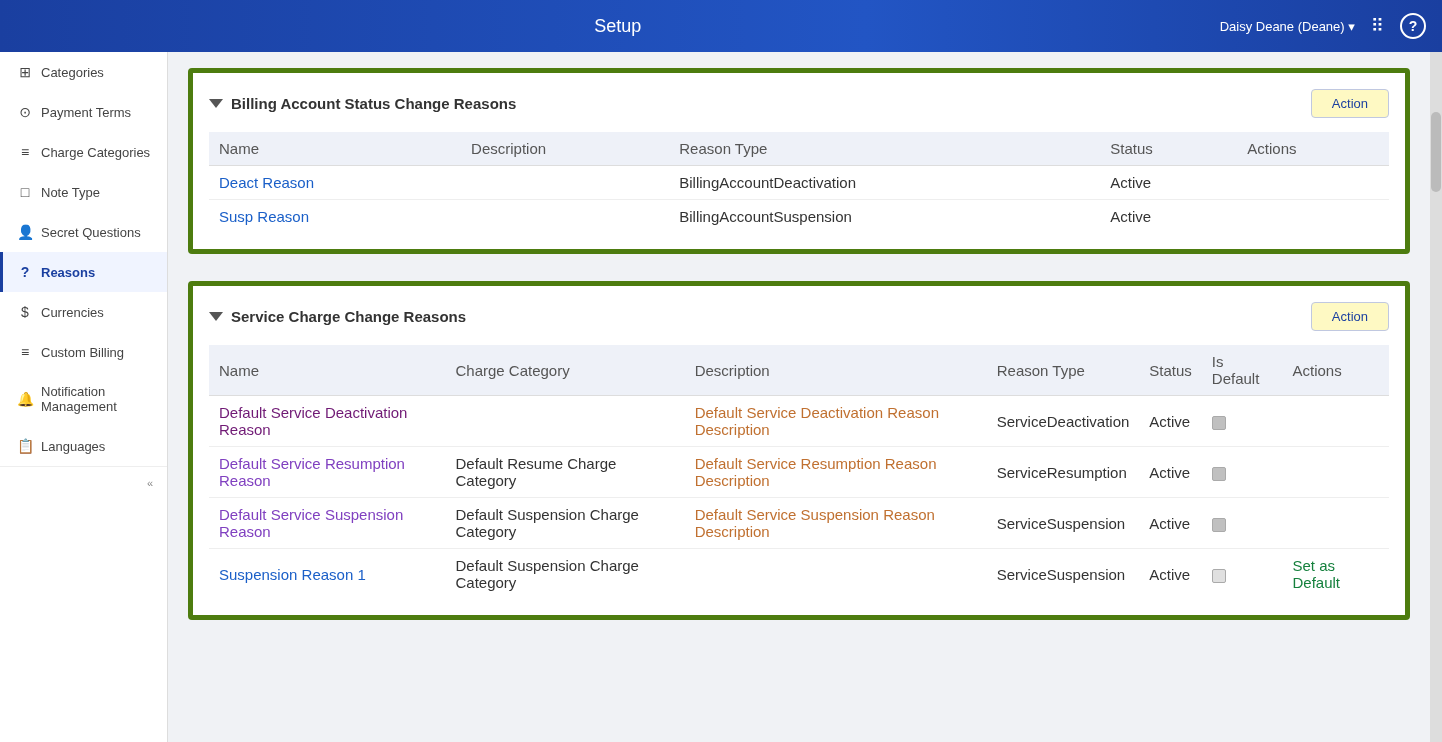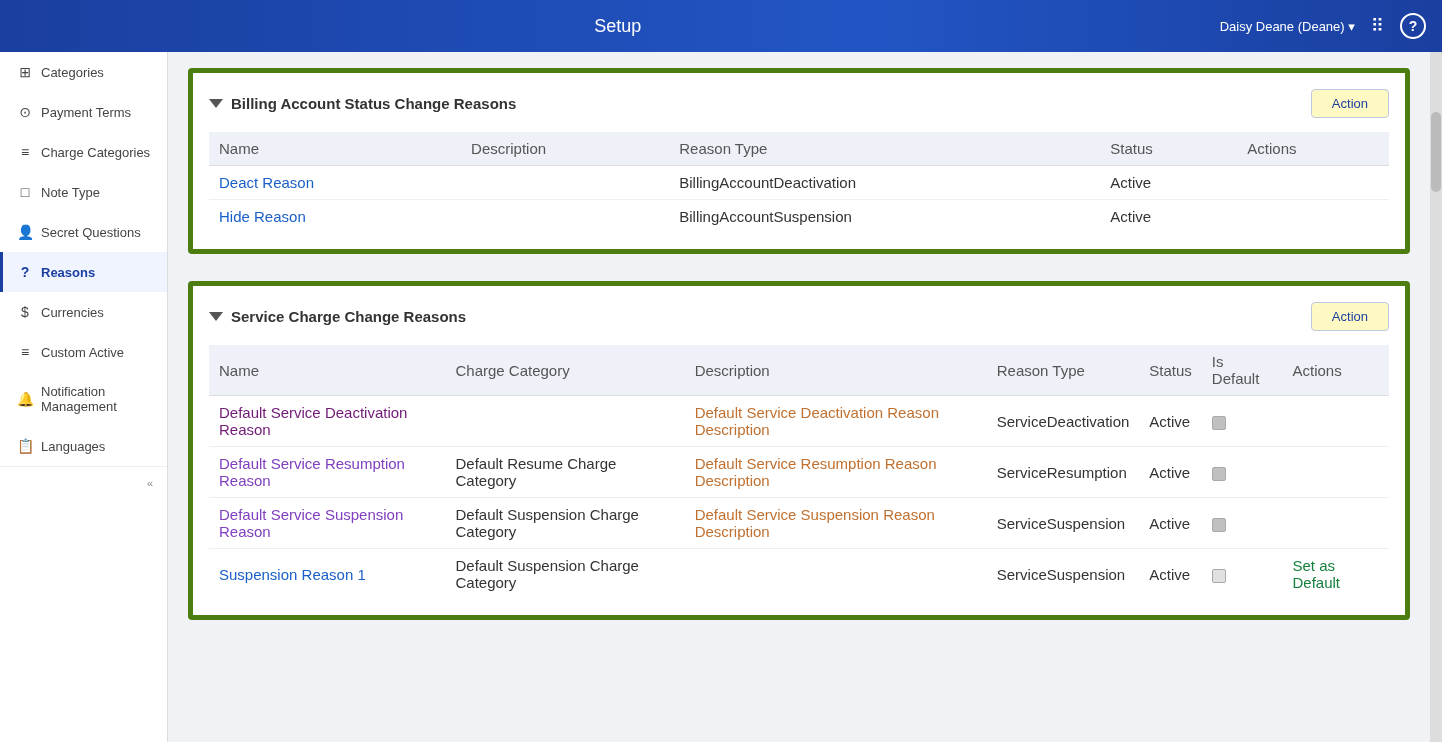--- a/index.html
+++ b/index.html
@@ -271,21 +271,21 @@
     <div class="sidebar-item active">
       <span class="sidebar-icon">?</span>
       <span>Reasons</span>
     </div>
     <div class="sidebar-item">
       <span class="sidebar-icon">$</span>
       <span>Currencies</span>
     </div>
     <div class="sidebar-item">
       <span class="sidebar-icon">≡</span>
-      <span>Custom Active</span>
+      <span>Custom Billing</span>
     </div>
     <div class="sidebar-item">
       <span class="sidebar-icon">🔔</span>
       <span>Notification Management</span>
     </div>
     <div class="sidebar-item">
       <span class="sidebar-icon">📋</span>
       <span>Languages</span>
     </div>
     <div class="sidebar-collapse">
@@ -316,21 +316,21 @@
         </thead>
         <tbody id="billing-tbody">
         <tr>
     <td><a class="link-blue">Deact Reason</a></td>
     <td></td>
     <td>BillingAccountDeactivation</td>
     <td>Active</td>
     <td></td>
   </tr>
             <tr>
-    <td><a class="link-blue">Hide Reason</a></td>
+    <td><a class="link-blue">Susp Reason</a></td>
     <td></td>
     <td>BillingAccountSuspension</td>
     <td>Active</td>
     <td></td>
   </tr>
           </tbody>
       </table>
     </div>
 
     <div class="section-card">

